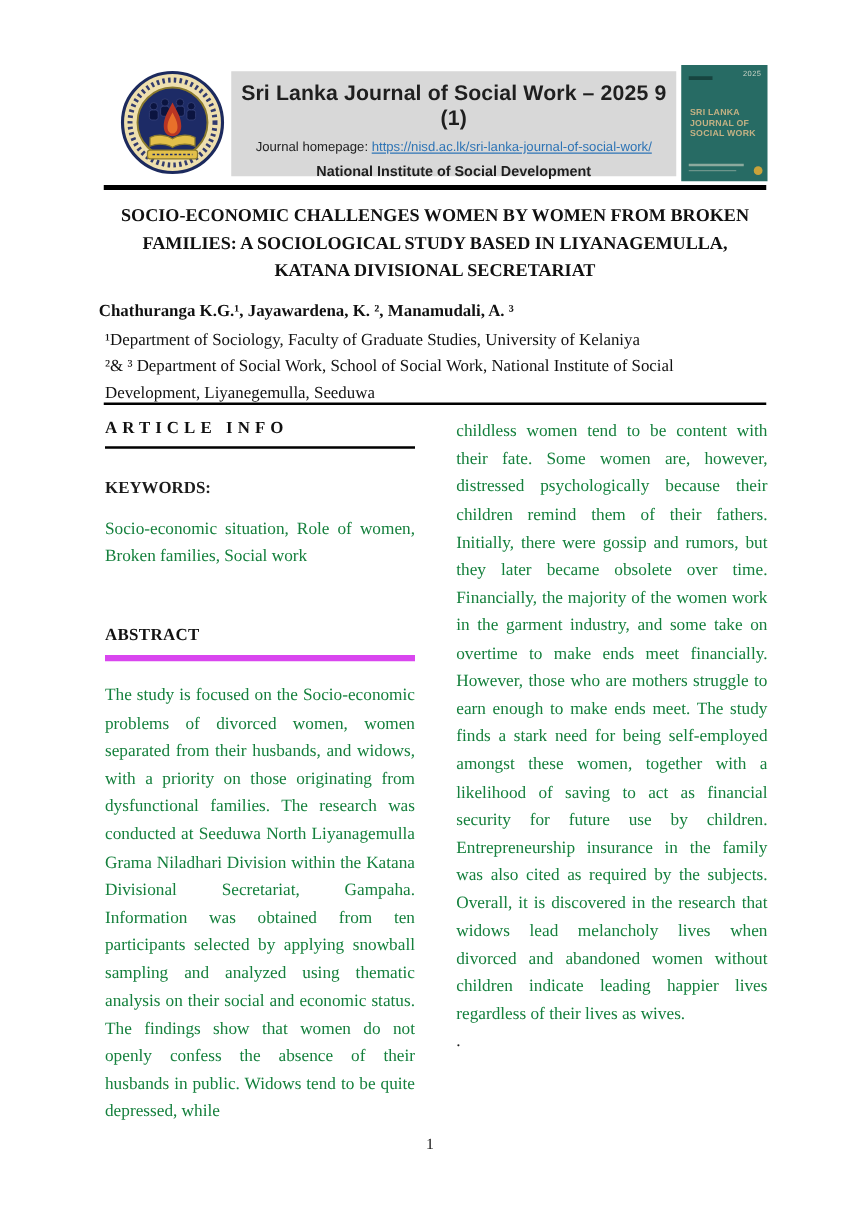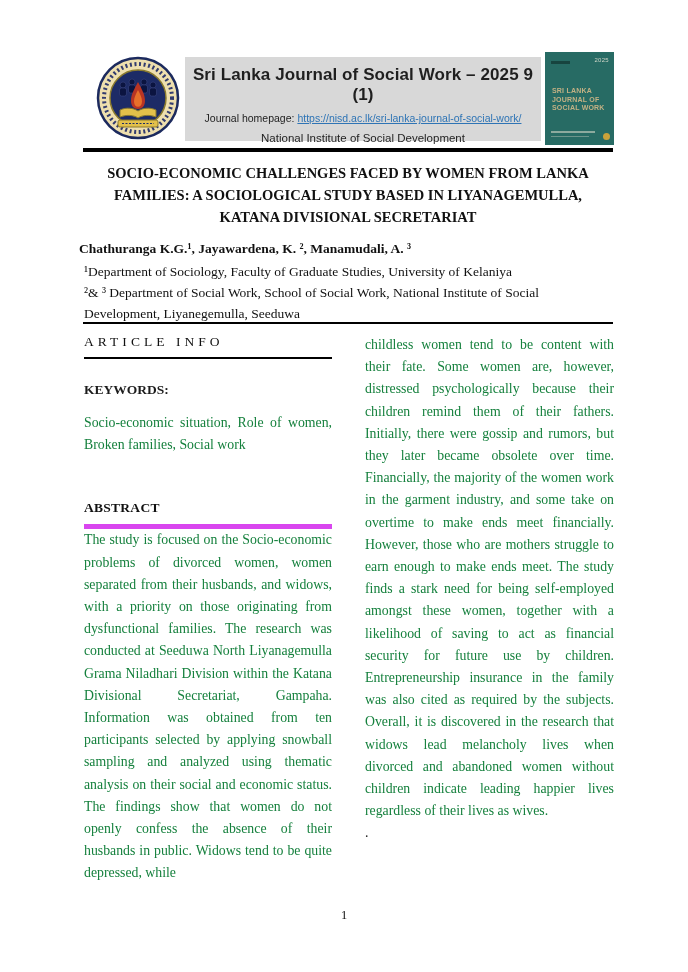--- a/index.html
+++ b/index.html
@@ -12,21 +12,21 @@
   
   .logo-wrap { position:absolute; left:96px; top:56px; width:84px; height:84px; }
   .header-box {
     position:absolute; left:185px; top:57px; width:356px; height:84px;
     background:#d8d8d8; text-align:center;
     font-family:"Liberation Sans", sans-serif;
   }
   .journal-title { padding-top:8px; font-size:17px; font-weight:bold; color:#1f1f1f; letter-spacing:0.1px; }
   .homepage-line { margin-top:7px; font-size:10.5px; font-weight:normal; color:#222; }
   .homepage-link { color:#2e74b5; text-decoration:underline; cursor:pointer; }
-  .institute-line { margin-top:8px; font-size:11.5px; font-weight:normal; color:#1f1f1f;text-align:center; }
+  .institute-line { margin-top:8px; font-size:11.5px; font-weight:bold; color:#1f1f1f;text-align:center; }
 
   
   .cover {
     position:absolute; left:545px; top:52px; width:69px; height:93px;
     background:#276b64; font-family:"Liberation Sans", sans-serif; overflow:hidden;
   }
   .cover-volbar { position:absolute; left:6px; top:9px; width:19px; height:3px; background:#17443f; }
   .cover-year { position:absolute; right:5px; top:5px; font-size:6px; color:#cfd6c8; letter-spacing:0.3px; }
   .cover-title { position:absolute; left:7px; top:35px; font-size:7px; line-height:8.5px; font-weight:bold; color:#c3b184; letter-spacing:0.2px; }
   .cover-bottombar1 { position:absolute; left:6px; bottom:12px; width:44px; height:2px; background:#9fb5a8; opacity:0.85; }
@@ -44,31 +44,31 @@
   }
   .byline { position:absolute; left:79px; top:241px; width:530px; font-weight:bold; font-size:13.5px; color:#111; }
   .affils { position:absolute; left:84px; top:261px; width:530px; font-size:13.5px; line-height:21px; color:#111; }
 
   
   .columns { position:absolute; left:84px; top:334px; width:530px; display:flex; gap:33px; }
   .col-left { width:248px; }
   .col-right { width:249px; }
 
   .section-head {
-    font-weight:normal; font-size:13.5px; letter-spacing:0.30em;
+    font-weight:bold; font-size:13.5px; letter-spacing:0.30em;
     border-bottom:2px solid #000; padding-bottom:7px; color:#111;
   }
   .keywords-label { margin-top:23px; font-weight:bold; font-size:13.5px; }
   .keywords-text { margin-top:14px; font-size:13.8px; line-height:22px; text-align:justify; }
   .abstract-head {
     margin-top:44px; font-weight:bold; font-size:13.5px; letter-spacing:0.02em;
     border-bottom:5px solid #d946ef; padding-bottom:8px; color:#111;
   }
   .body-text { font-size:13.8px; line-height:22.2px; text-align:justify; color:#15803d; }
-  .abstract-left { }
+  .abstract-left { margin-top:16px; }
   .trailing-dot { font-size:13.8px; line-height:22.2px; }
 
   
   .pageno { position:absolute; left:0; top:908px; width:100%; text-align:center; font-size:12.5px; color:#111; }
 </style>
 </head>
 <body>
 
 <div class="page">
 
@@ -116,21 +116,21 @@
       <div>JOURNAL OF</div>
       <div>SOCIAL WORK</div>
     </div>
     <div class="cover-bottombar1"></div>
     <div class="cover-bottombar2"></div>
     <div class="cover-emblem"></div>
   </div>
 
   <div class="rule-thick"></div>
 
-  <div class="paper-title">SOCIO-ECONOMIC CHALLENGES FACED BY WOMEN FROM LANKA FAMILIES: A SOCIOLOGICAL STUDY BASED IN LIYANAGEMULLA, KATANA DIVISIONAL SECRETARIAT</div>
+  <div class="paper-title">SOCIO-ECONOMIC CHALLENGES WOMEN BY WOMEN FROM BROKEN FAMILIES: A SOCIOLOGICAL STUDY BASED IN LIYANAGEMULLA, KATANA DIVISIONAL SECRETARIAT</div>
 
   <div class="byline">Chathuranga K.G.¹, Jayawardena, K. ², Manamudali, A. ³</div>
   <div class="affils">
     <div>¹Department of Sociology, Faculty of Graduate Studies, University of Kelaniya</div>
     <div>²&amp; ³ Department of Social Work, School of Social Work, National Institute of Social Development, Liyanegemulla, Seeduwa</div>
   </div>
 
   <div class="rule-thin"></div>
 
   <div class="columns">

